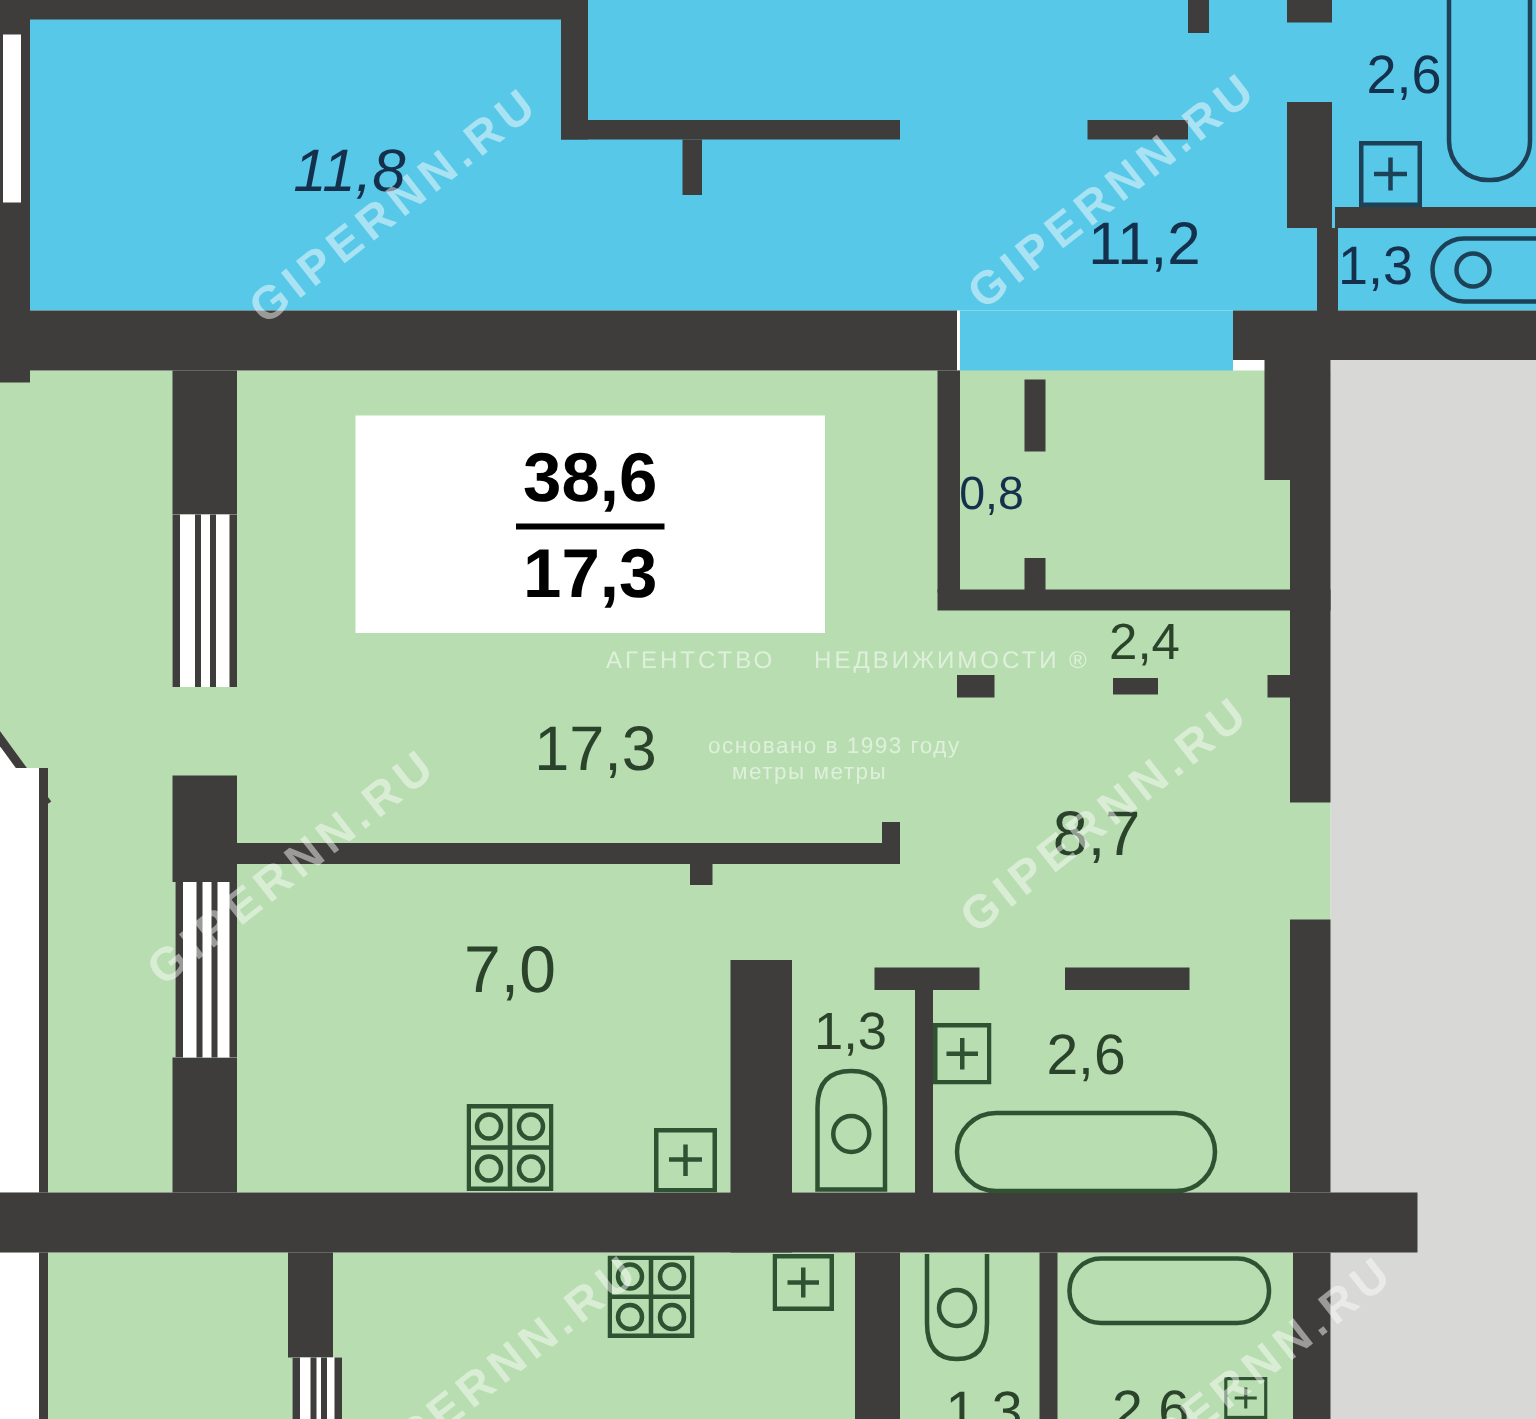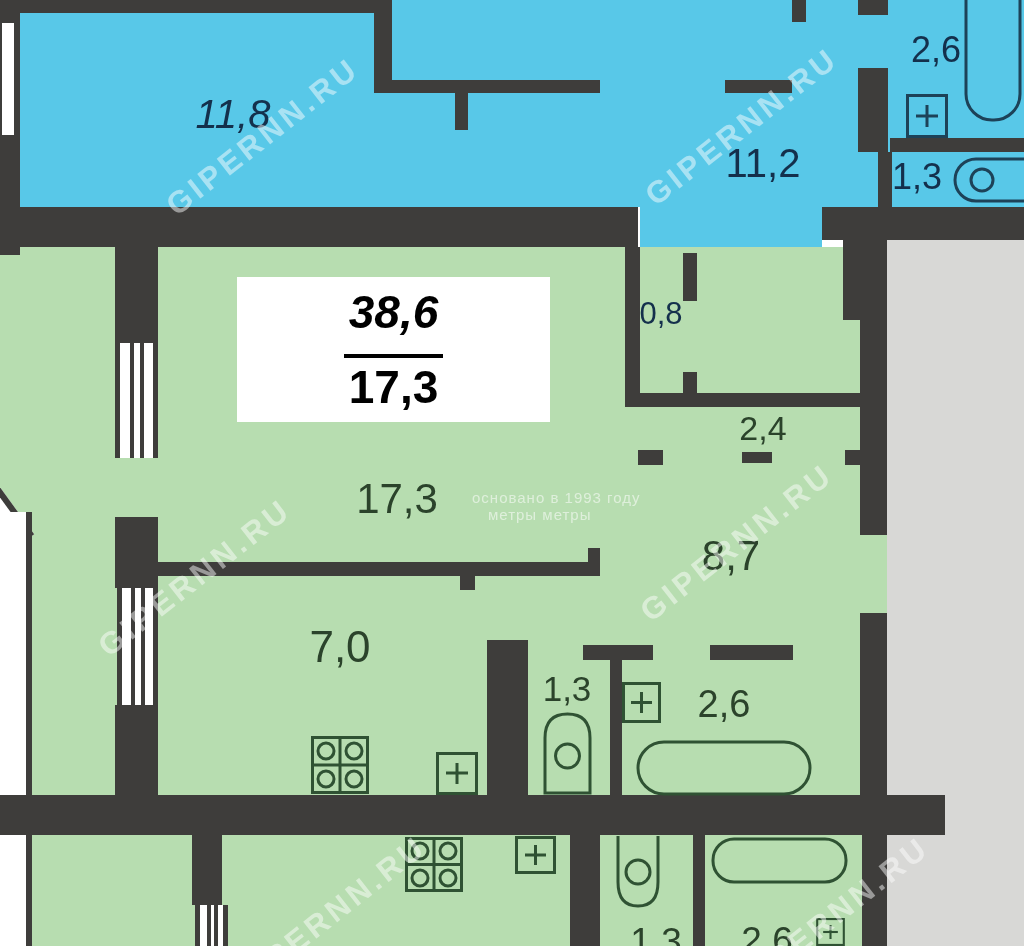--- a/index.html
+++ b/index.html
@@ -26,21 +26,21 @@
   .fix-green{color:var(--icon-green,#2f5233);}
   .fix-blue{color:var(--icon-blue,#1d4258);}
   .wm{position:absolute;transform:translate(-50%,-50%) rotate(-38deg);
       color:var(--watermark,#ffffff);opacity:0.48;font-weight:bold;font-size:31px;
       letter-spacing:4px;white-space:nowrap;}
   .agency{color:var(--watermark,#ffffff);opacity:0.55;white-space:nowrap;}
   .title-box{position:absolute;left:237px;top:277px;width:313px;height:145px;background:#fff;
       display:flex;align-items:center;justify-content:center;gap:18px;color:var(--title,#000);}
   .title-rooms{font-size:104px;font-weight:bold;letter-spacing:-4px;}
   .title-frac{display:flex;flex-direction:column;align-items:center;font-size:46px;font-weight:bold;}
-  .title-frac .num{border-bottom:4px solid var(--title,#000);padding:0 5px 15px 5px;font-style:italic;}
+  .title-frac .num{border-bottom:4px solid var(--title,#000);padding:0 5px 4px 5px;}
   .title-frac .den{padding-top:2px;}
   .balcony-corner{position:absolute;left:-14px;top:468px;width:82px;height:46px;background:#fff;
       border-top:6px solid var(--wall,#3e3d3b);transform:rotate(54deg);transform-origin:top left;}
 </style>
 </head>
 <body>
 
 <div id="plan">
 
   <div class="gray" style="left:887px;top:240px;width:137px;height:706px;"></div>
@@ -201,21 +201,21 @@
         <rect x="1.5" y="1.5" width="38" height="37"></rect>
         <line x1="20.5" y1="10" x2="20.5" y2="30"></line>
         <line x1="10" y1="20" x2="31" y2="20"></line>
       </svg>
   </div>
 
   <div class="lbl lbl-blue" style="left:233px;top:114px;font-size:40px;font-style:italic;">11,8</div>
   <div class="lbl lbl-blue" style="left:763px;top:163px;font-size:40px;">11,2</div>
   <div class="lbl lbl-blue" style="left:936px;top:50px;font-size:36px;">2,6</div>
   <div class="lbl lbl-blue" style="left:917px;top:177px;font-size:36px;">1,3</div>
-  <div class="lbl lbl-blue" style="left:661px;top:313px;font-size:31px;">0,8</div>
+  <div class="lbl lbl-blue" style="left:661px;top:329px;font-size:31px;">0,8</div>
   <div class="lbl lbl-green" style="left:763px;top:428px;font-size:34px;">2,4</div>
   <div class="lbl lbl-green" style="left:731px;top:556px;font-size:42px;">8,7</div>
   <div class="lbl lbl-green" style="left:397px;top:499px;font-size:42px;">17,3</div>
   <div class="lbl lbl-green" style="left:340px;top:647px;font-size:44px;">7,0</div>
   <div class="lbl lbl-green" style="left:567px;top:688px;font-size:35px;">1,3</div>
   <div class="lbl lbl-green" style="left:724px;top:704px;font-size:38px;">2,6</div>
   <div class="lbl lbl-green" style="left:656px;top:941px;font-size:37px;">1,3</div>
   <div class="lbl lbl-green" style="left:767px;top:940px;font-size:37px;">2,6</div>
 
   <div class="title-box">
@@ -225,16 +225,20 @@
     </span>
   </div>
 
   <div class="wm" style="left:263px;top:137px;">GIPERNN.RU</div>
   <div class="wm" style="left:742px;top:127px;">GIPERNN.RU</div>
   <div class="wm" style="left:195px;top:578px;">GIPERNN.RU</div>
   <div class="wm" style="left:737px;top:543px;">GIPERNN.RU</div>
   <div class="wm" style="left:330px;top:915px;">GIPERNN.RU</div>
   <div class="wm" style="left:833px;top:916px;">GIPERNN.RU</div>
 
+  <div class="abs agency" style="left:404px;top:432px;font-size:16px;letter-spacing:2px;display:flex;gap:26px;">
+    <span>АГЕНТСТВО</span>
+    <span>НЕДВИЖИМОСТИ ®</span>
+  </div>
   <div class="abs agency" style="left:472px;top:489px;font-size:15px;letter-spacing:1px;">основано в 1993 году</div>
   <div class="abs agency" style="left:488px;top:506px;font-size:15px;letter-spacing:1px;">метры метры</div>
 
 </div>
 
 </body></html>

